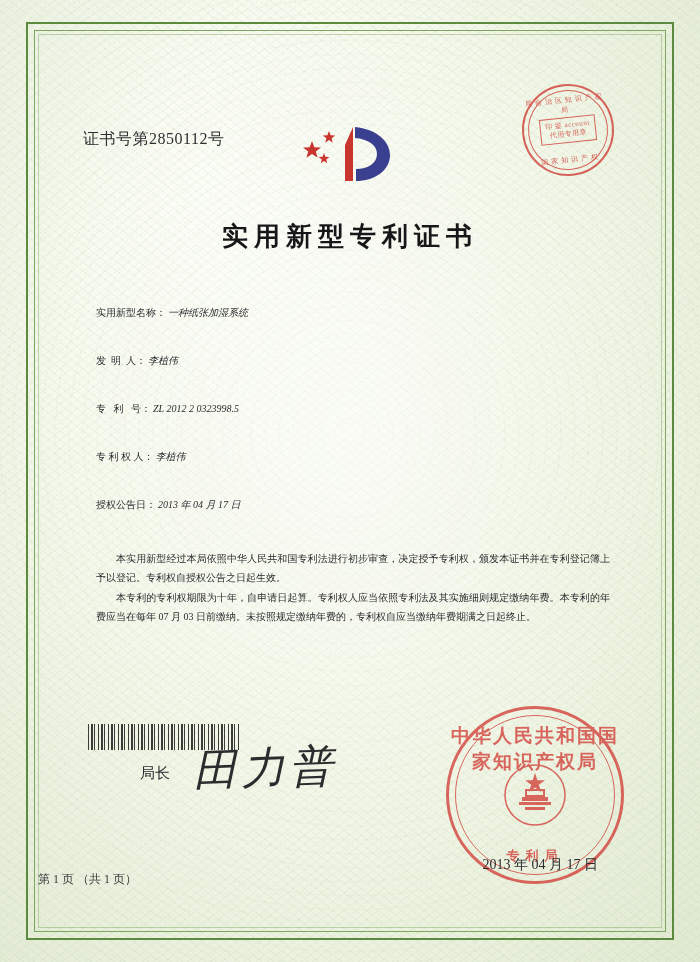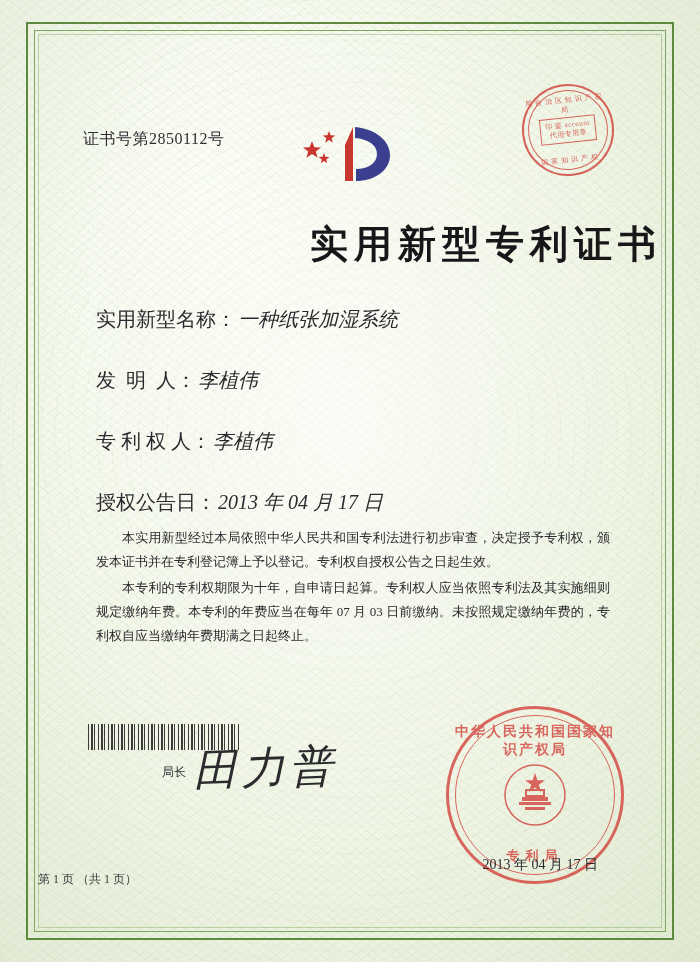--- a/index.html
+++ b/index.html
@@ -136,59 +136,59 @@
   }
   .seal-top .arc-top { top: 9px; }
   .seal-top .arc-bottom { bottom: 9px; }
 
   
   .title {
     position: absolute;
     left: 0;
     right: 0;
     top: 185px;
-    text-align: right;
-    font-size: 38px;
+    text-align: center;
+    font-size: 26px;
     font-weight: bold;
     letter-spacing: 6px;
     color: #17171a;
     font-family: "Liberation Serif", "DejaVu Serif", serif;
   }
 
   
   .fields {
     position: absolute;
     left: 58px;
     top: 272px;
     right: 50px;
   }
   .field-row {
     display: flex;
     align-items: baseline;
     margin-bottom: 34px;
-    font-size: 20px;
+    font-size: 10px;
     color: #2b2b2f;
   }
   .field-label {
     white-space: pre;
     color: #2b2b2f;
   }
   .field-value {
     color: #2b2b2f;
     margin-left: 2px;
     font-style: italic;
   }
 
   
   .body-text {
     position: absolute;
     left: 58px;
     right: 52px;
-    top: 492px;
-    font-size: 13px;
+    top: 516px;
+    font-size: 10px;
     line-height: 1.85;
     color: #2b2b2f;
     text-align: justify;
   }
   .body-text p {
     margin: 0 0 2px 0;
     text-indent: 2em;
   }
 
   
@@ -203,23 +203,23 @@
       #1c1c1c 0px, #1c1c1c 1px, transparent 1px, transparent 3px,
       #1c1c1c 3px, #1c1c1c 5px, transparent 5px, transparent 6px,
       #1c1c1c 6px, #1c1c1c 7px, transparent 7px, transparent 10px
     );
     opacity: 0.85;
   }
 
   
   .director-line {
     position: absolute;
-    left: 124px;
+    left: 102px;
     top: 730px;
-    font-size: 12px;
+    font-size: 15px;
     color: #2b2b2f;
   }
   .signature {
     position: absolute;
     left: 155px;
     top: 705px;
     font-size: 44px;
     color: #1b1b1f;
     font-family: "Liberation Serif", serif;
     font-style: italic;
@@ -252,21 +252,21 @@
     top: 50%;
     transform: translate(-50%,-50%);
     width: 62px;
     height: 62px;
     border-radius: 4px;
   }
   .seal-main .arc-text {
     position: absolute;
     left: 0; right: 0;
     text-align: center;
-    font-size: 14px;
+    font-size: 19px;
     font-weight: bold;
     letter-spacing: 2px;
   }
   .seal-main .arc-text.top { top: 14px; }
   .seal-main .arc-text.bottom { bottom: 16px; font-size: 13px; letter-spacing: 6px; }
 
   .seal-date {
     position: absolute;
     right: 64px;
     top: 822px;
@@ -325,20 +325,24 @@
     <div class="title">实用新型专利证书</div>
 
     <div class="fields">
       <div class="field-row">
         <span class="field-label">实用新型名称：</span>
         <span class="field-value">一种纸张加湿系统</span>
       </div>
       <div class="field-row">
         <span class="field-label">发  明  人：</span>
         <span class="field-value">李植伟</span>
+      </div>
+      <div class="field-row">
+        <span class="field-label">专   利   号：</span>
+        <span class="field-value">ZL 2012 2 0323998.5</span>
       </div>
       <div class="field-row">
         <span class="field-label">专 利 权 人：</span>
         <span class="field-value">李植伟</span>
       </div>
       <div class="field-row">
         <span class="field-label">授权公告日：</span>
         <span class="field-value">2013 年 04 月 17 日</span>
       </div>
     </div>

